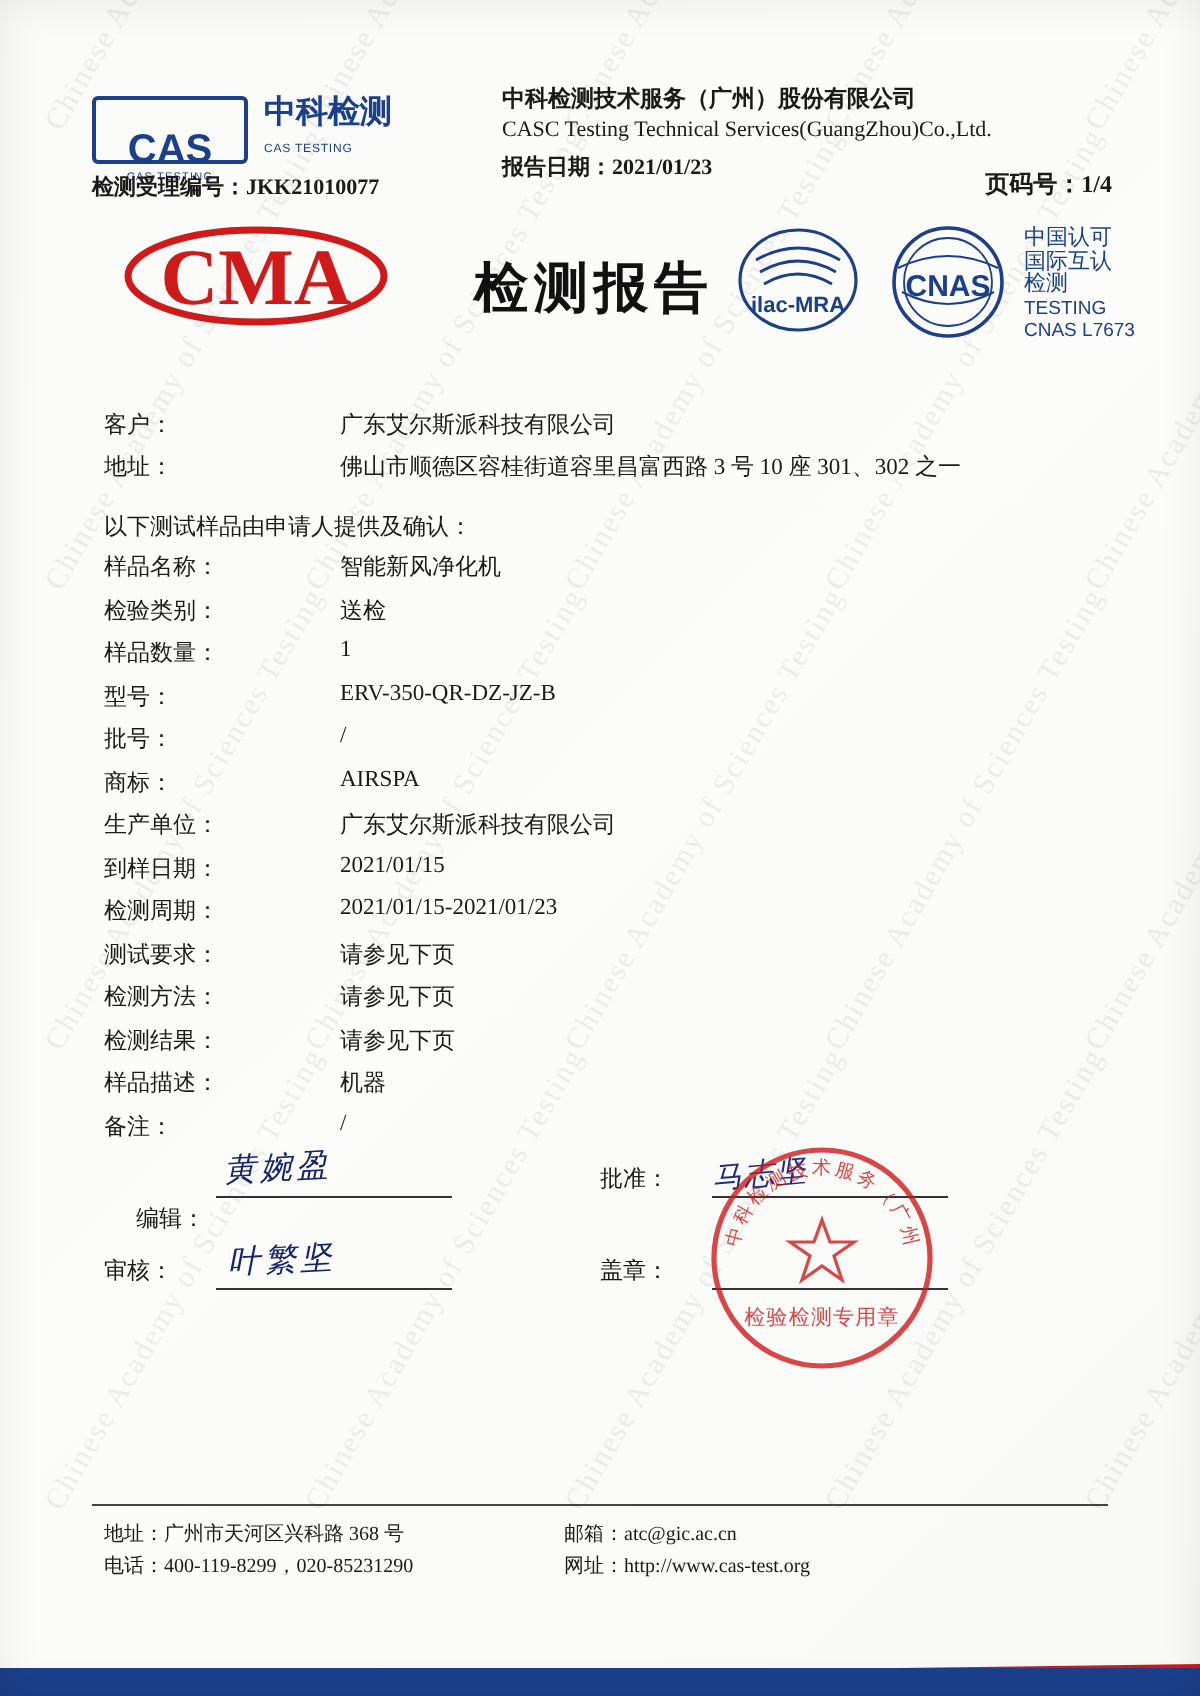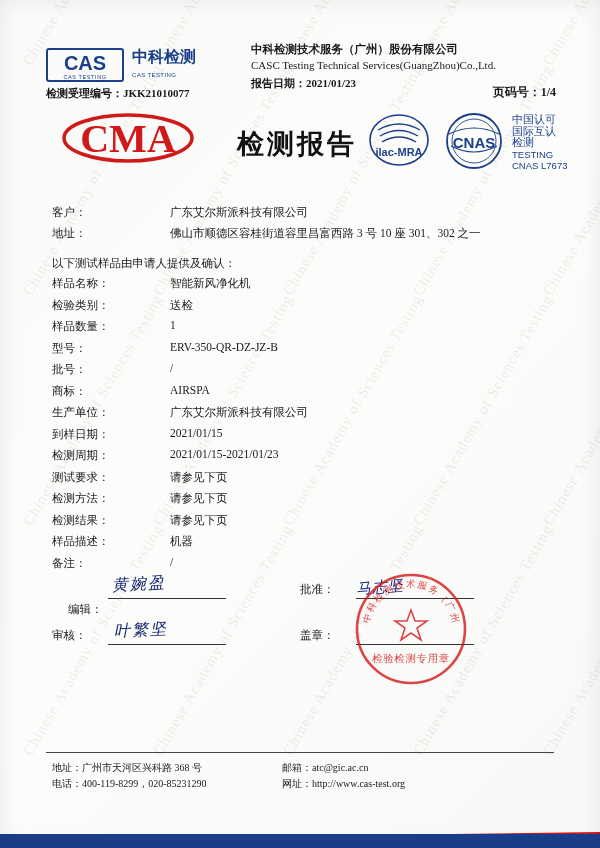--- a/index.html
+++ b/index.html
@@ -60,21 +60,21 @@
     width: 78px;
     height: 34px;
     border: 2px solid #1b3f8b;
     border-radius: 3px;
     color: #1b3f8b;
     font-family: "Liberation Sans", sans-serif;
     font-weight: bold;
     font-size: 20px;
     line-height: 22px;
     text-align: center;
-    padding-top: 2px;
+    padding-top: 14px;
     box-sizing: border-box;
   }
   .cas-logo .sub {
     display: block;
     font-size: 5.5px;
     font-weight: normal;
     letter-spacing: 0.6px;
     line-height: 7px;
   }
   .cas-cn {

